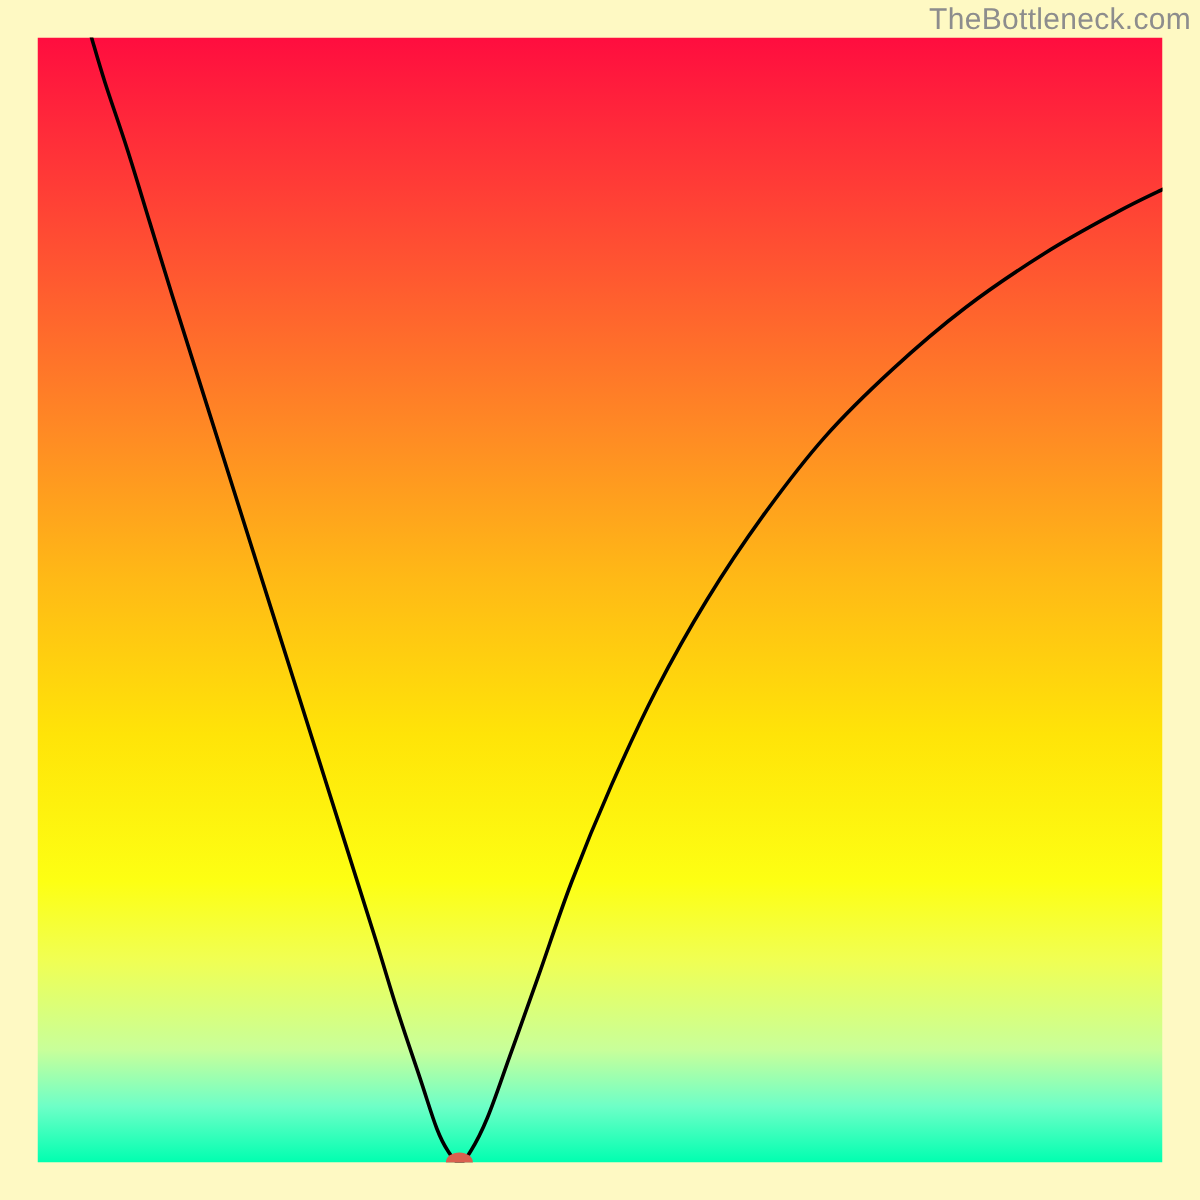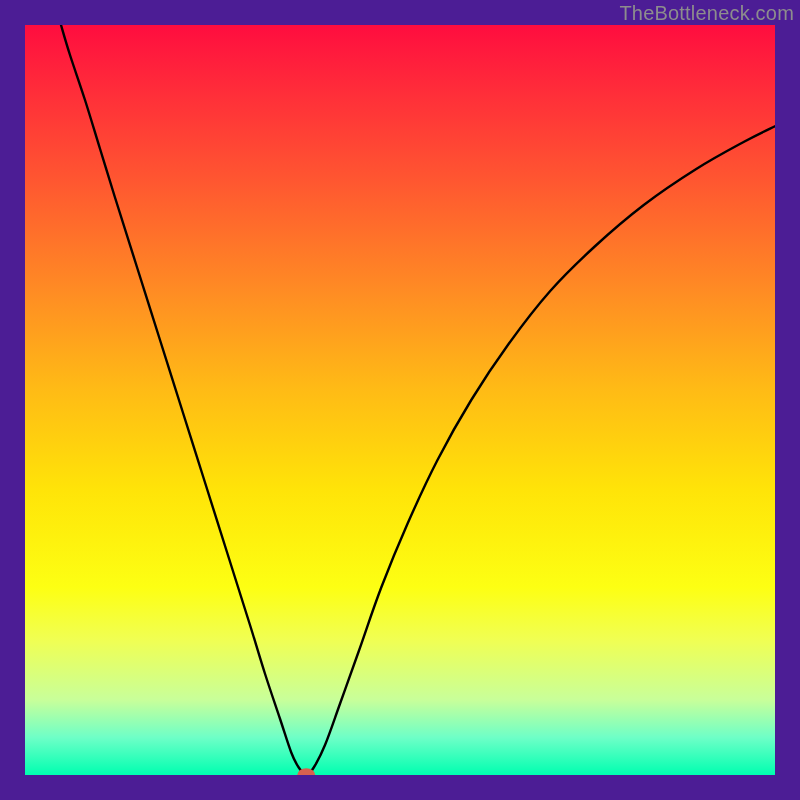--- a/index.html
+++ b/index.html
@@ -8,21 +8,21 @@
     width: 800px;
     height: 800px;
     background: #000;
     overflow: hidden;
     font-family: Arial, Helvetica, sans-serif;
   }
   .frame {
     position: absolute;
     top: 0; left: 0;
     width: 800px; height: 800px;
-    background: #4c1d95;
+    background: #fef9c3;
   }
   .plot-area {
     position: absolute;
     top: 25px;
     left: 25px;
     width: 750px;
     height: 750px;
     overflow: hidden;
   }
   .gradient {

